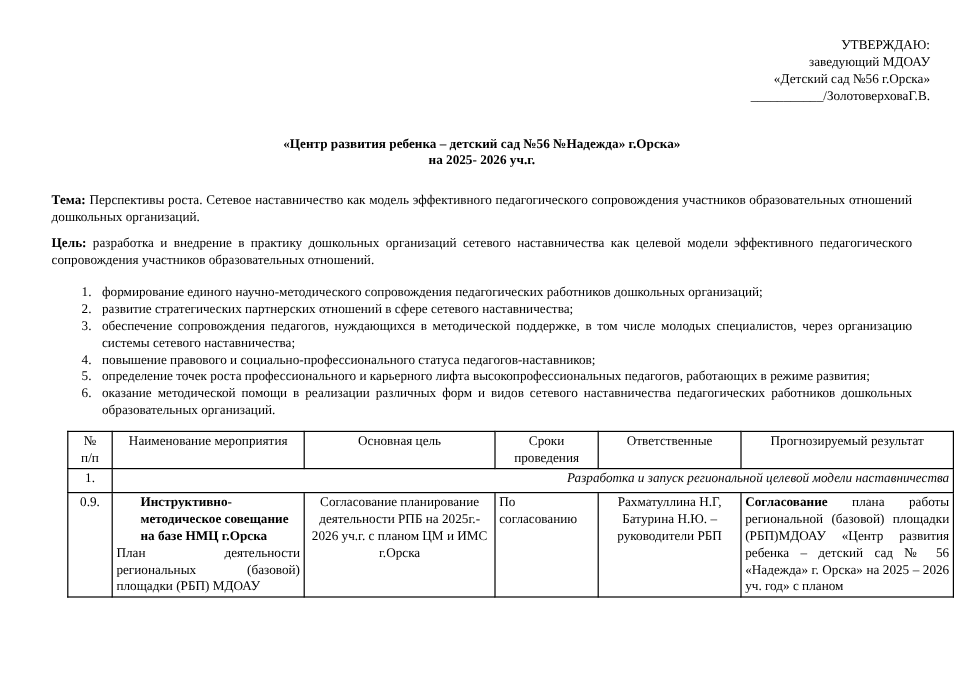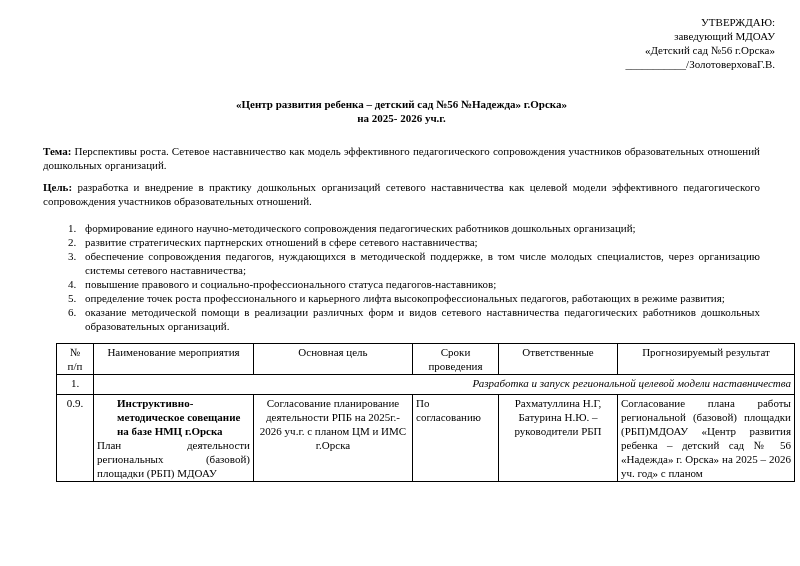--- a/index.html
+++ b/index.html
@@ -3,21 +3,21 @@
 <meta charset="utf-8">
 <style>
   * { margin:0; padding:0; box-sizing:border-box; }
   html,body { background:#fff; }
   body {
     width:800px; height:566px;
     font-family:"Liberation Serif", serif;
     font-size:11px; line-height:14px; color:#000;
     overflow:hidden;
   }
-  .page { padding:15px 40px 0 43px; }
+  .page { padding:31px 40px 0 43px; }
 
   .approval { text-align:right; padding-right:0; margin-right:-15px; }
   .approval div { white-space:nowrap; }
 
   .doc-title { text-align:center; font-weight:bold; margin-top:26px; }
 
   .para { text-align:justify; margin-top:8px; }
   .para.first { margin-top:19px; }
   .lbl { font-weight:bold; }
 
@@ -48,21 +48,21 @@
   .c-resp  { width:119px; }
   .c-res   { width:177px; }
 
   td.cell-num { text-align:center; }
   td.cell-section { text-align:right; font-weight:bold; font-style:italic; }
   td.cell-name { text-align:justify; }
   td.cell-name .bold-head { font-weight:bold; text-align:left;margin-left:20px; }
   td.cell-goal { text-align:center; }
   td.cell-resp { text-align:center; }
   td.cell-res { text-align:justify; }
-  .bold-inline { font-weight:normal; }
+  .bold-inline { font-weight:bold; }
   tr.section-row td { height:20px; }
 </style>
 </head>
 <body>
 
 <div class="page">
 
   <div class="approval">
     <div>УТВЕРЖДАЮ:</div>
     <div>заведующий МДОАУ</div>

